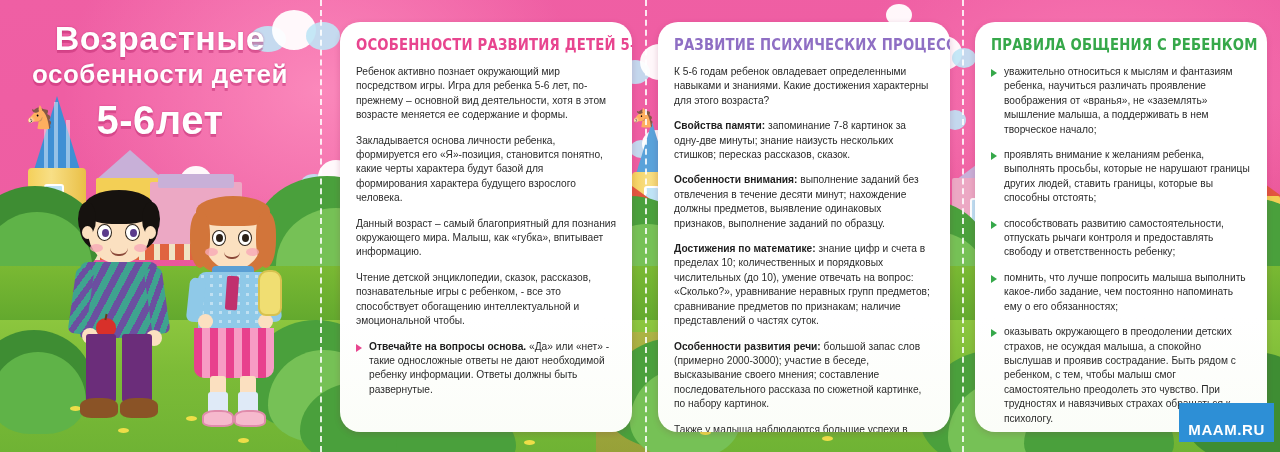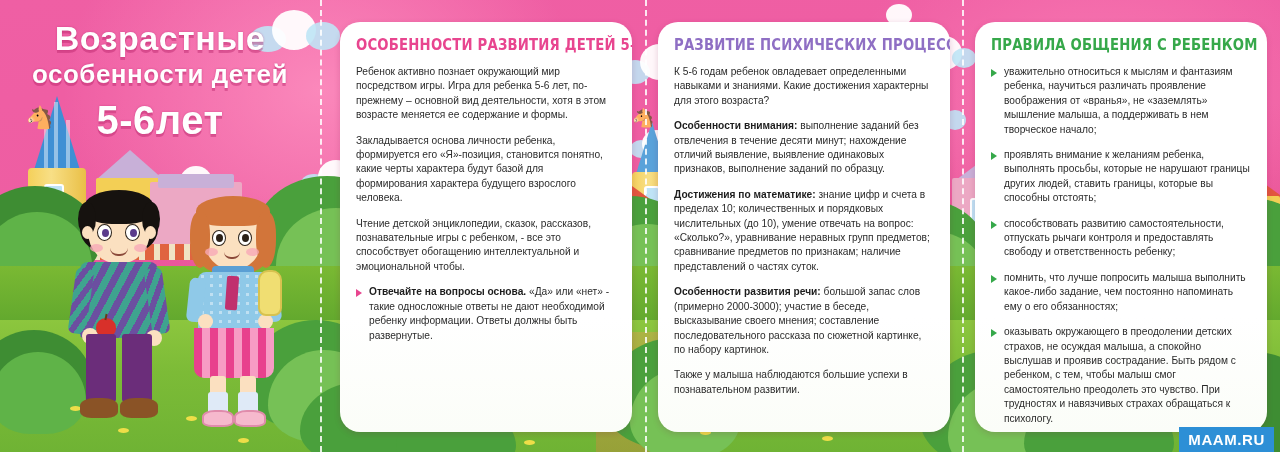--- a/index.html
+++ b/index.html
@@ -302,27 +302,27 @@
     width: 0; height: 0;
     border-top: 4px solid transparent;
     border-bottom: 4px solid transparent;
     border-left: 6px solid #e8458f;
   }
   .bullet.green-b:before { border-left-color: #36a84a; }
 
   
   .watermark {
     position: absolute;
-    right: 6px; bottom: 0;
+    right: 6px; bottom: 10px;
     background: #2d8fd6;
     color: #ffffff;
     font-weight: bold;
     font-size: 15px;
     letter-spacing: .6px;
-    padding: 4px 9px 4px 9px;
+    padding: 18px 9px 4px 9px;
     z-index: 60;
     font-family: "Liberation Sans", sans-serif;
     margin-left: 27px;
   }
 </style>
 </head>
 <body>
 
 <div class="poster">
 
@@ -565,38 +565,42 @@
   <div class="fold" style="left:320px;"></div>
   <div class="fold" style="left:645px;"></div>
   <div class="fold" style="left:962px;"></div>
 
   <div class="card" style="left:340px; top:22px; width:292px; height:410px;">
     <div class="card-inner">
       <h2 class="pink">ОСОБЕННОСТИ РАЗВИТИЯ ДЕТЕЙ 5–6 лет</h2>
 
       <p>Ребенок активно познает окружающий мир посредством игры. Игра для ребенка 5-6 лет, по-прежнему – основной вид деятельности, хотя в этом возрасте меняется ее содержание и формы.</p>
       <p>Закладывается основа личности ребенка, формируется его «Я»-позиция, становится понятно, какие черты характера будут базой для формирования характера будущего взрослого человека.</p>
+      <p>Данный возраст – самый благоприятный для познания окружающего мира. Малыш, как «губка», впитывает информацию.</p>
       <p>Чтение детской энциклопедии, сказок, рассказов, познавательные игры с ребенком, - все это способствует обогащению интеллектуальной и эмоциональной чтобы.</p>
 
 
       <p class="bullet">
         <b>Отвечайте на вопросы основа.</b><span> «Да» или «нет» - такие односложные ответы не дают необходимой ребенку информации. Ответы должны быть развернутые.</span>
       </p>
 
     </div>
   </div>
 
   <div class="card" style="left:658px; top:22px; width:292px; height:410px;">
     <div class="card-inner">
       <h2 class="purple">РАЗВИТИЕ ПСИХИЧЕСКИХ ПРОЦЕССОВ</h2>
 
       <p>К 5-6 годам ребенок овладевает определенными навыками и знаниями. Какие достижения характерны для этого возраста?</p>
 
       <p>
-        <b>Особенности внимания:</b><span> выполнение заданий без отвлечения в течение десяти минут; нахождение отличий выявление, выявление одинаковых признаков, выполнение заданий по образцу.</span>
+        <b>Свойства памяти:</b><span> запоминание 7-8 картинок за одну-две минуты; знание наизусть нескольких стишков; пересказ рассказов, сказок.</span>
+      </p>
+      <p>
+        <b>Особенности внимания:</b><span> выполнение заданий без отвлечения в течение десяти минут; нахождение должны предметов, выявление одинаковых признаков, выполнение заданий по образцу.</span>
       </p>
       <p>
         <b>Достижения по математике:</b><span> знание цифр и счета в пределах 10; количественных и порядковых числительных (до 10), умение отвечать на вопрос: «Сколько?», уравнивание неравных групп предметов; сравнивание предметов по признакам; наличие представлений о частях суток.</span>
       </p>
       <p>
         <b>Особенности развития речи:</b><span> большой запас слов (примерно 2000-3000); участие в беседе, высказывание своего мнения; составление последовательного рассказа по сюжетной картинке, по набору картинок.</span>
       </p>
 
       <p>Также у малыша наблюдаются большие успехи в познавательном развитии.</p>
     </div>

